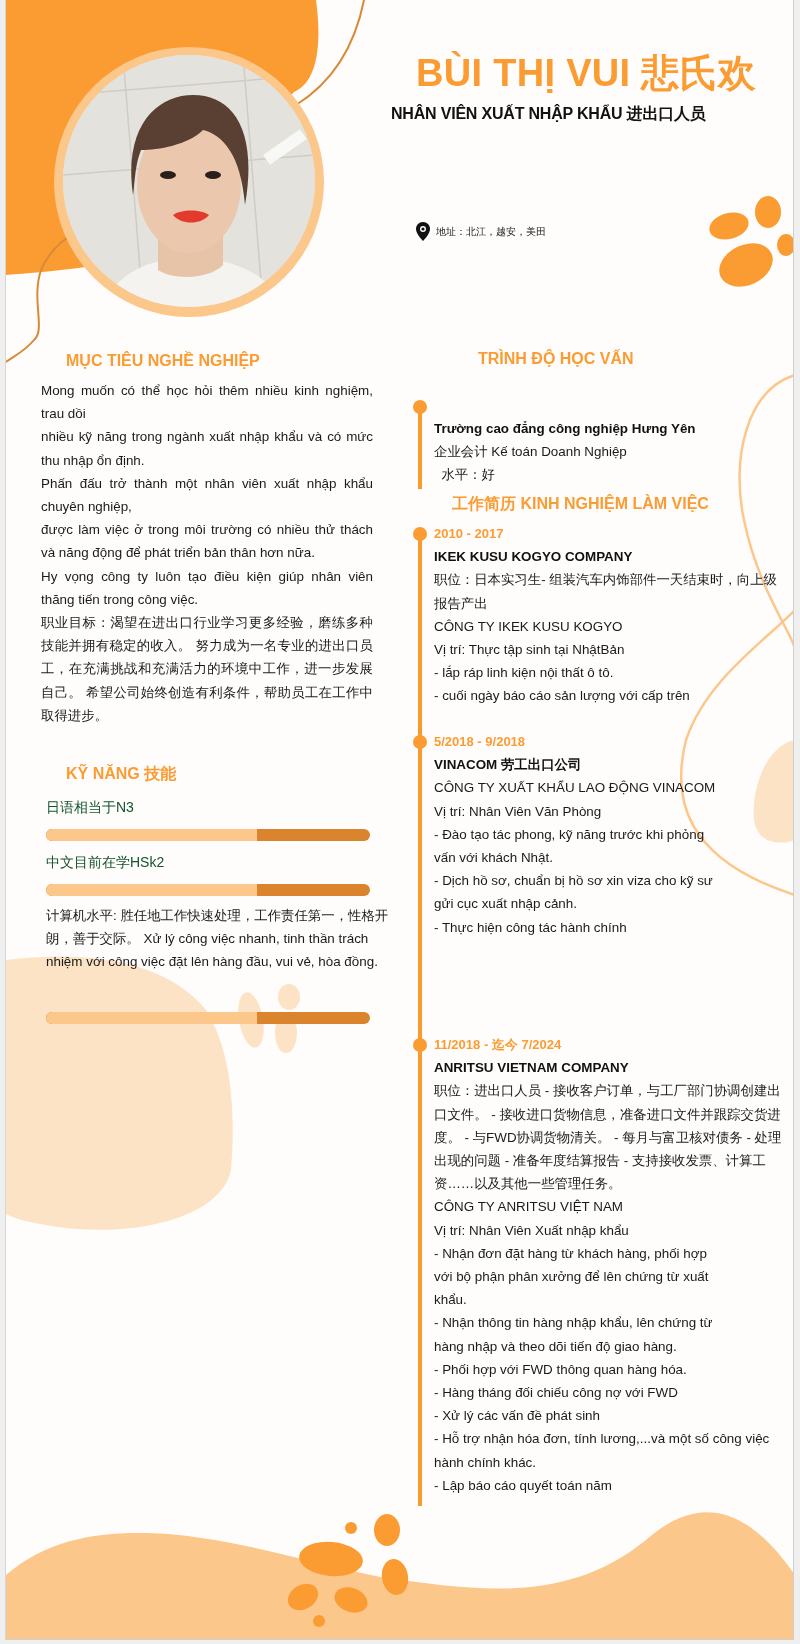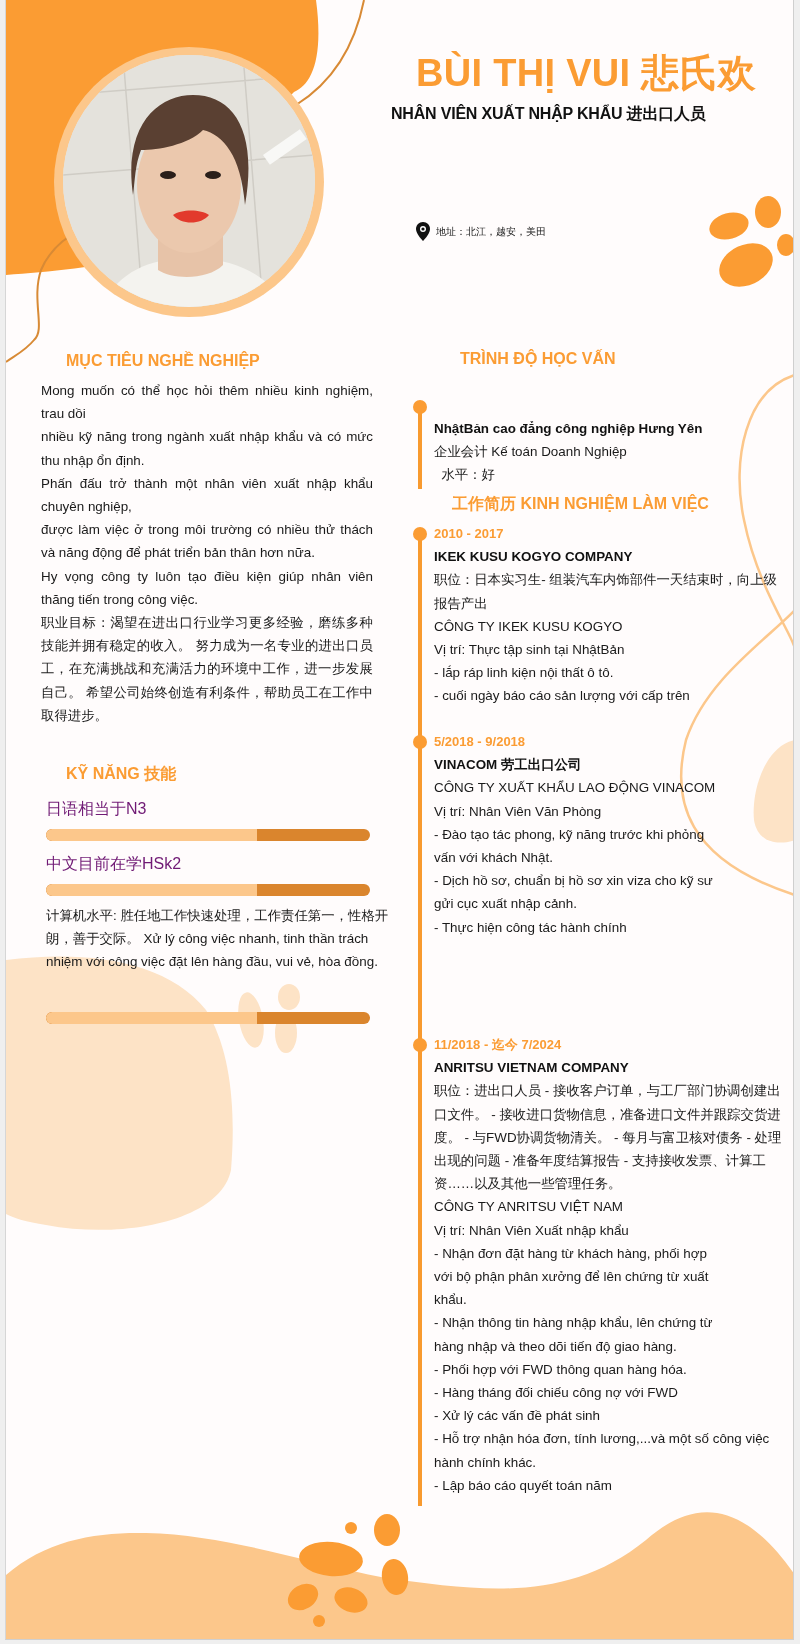--- a/index.html
+++ b/index.html
@@ -28,21 +28,21 @@
       font-size: 16px; font-weight: bold; color: #111;
       white-space: nowrap; letter-spacing: -0.2px;
     }
     .address { position: absolute; left: 410px; top: 222px; font-size: 10px; color: #222; display: flex; align-items: center; gap: 6px; }
     .sec-title { position: absolute; font-size: 16px; font-weight: bold; color: #fb9c33; white-space: nowrap; }
     .para { position: absolute; font-size: 13.4px; line-height: 23.2px; color: #1a1a1a; }
     .para p { margin: 0; }
     .justify { text-align: justify; text-align-last: left; }
     .bar { position: absolute; height: 12px; border-radius: 6px; background: #da852d; overflow: hidden; }
     .bar .fill { height: 100%; background: #fcc78b; border-radius: 6px 0 0 6px; }
-    .skill-label { position: absolute; font-size: 16px; color: #701a75; }
+    .skill-label { position: absolute; font-size: 14px; color: #14532d; }
     .timeline-line { position: absolute; width: 4px; background: #f89a2f; }
     .dot { position: absolute; width: 14px; height: 14px; border-radius: 50%; background: #fb9c33; }
     .period { font-size: 13px; font-weight: bold; color: #fb9c33; }
     .company { font-size: 13.4px; font-weight: bold; color: #111; }
     .entry { position: absolute; left: 428px; width: 355px; font-size: 13.4px; line-height: 23.2px; }
     .entry .line { display: block; }
   </style>
 </head>
 <body>
 
@@ -127,25 +127,25 @@
   <div class="skill-label" style="left:40px; top:854px;">中文目前在学HSk2</div>
   <div class="bar" style="left:40px; top:884px; width:324px;">
     <div class="fill" style="width:65%;"></div>
   </div>
 
   <div class="para" style="left:40px; top:904px; width:350px;">计算机水平: 胜任地工作快速处理，工作责任第一，性格开朗，善于交际。 Xử lý công việc nhanh, tinh thần trách nhiệm với công việc đặt lên hàng đầu, vui vẻ, hòa đồng.</div>
   <div class="bar" style="left:40px; top:1012px; width:324px;">
     <div class="fill" style="width:65%;"></div>
   </div>
 
-  <div class="sec-title" style="left:454px; top:350px;">TRÌNH ĐỘ HỌC VẤN</div>
+  <div class="sec-title" style="left:472px; top:350px;">TRÌNH ĐỘ HỌC VẤN</div>
   <div class="timeline-line" style="left:412px; top:403px; height:86px;"></div>
   <div class="dot" style="left:407px; top:400px;"></div>
   <div class="entry" style="top:417px;">
-    <span class="line company">NhậtBản cao đẳng công nghiệp Hưng Yên</span>
+    <span class="line company">Trường cao đẳng công nghiệp Hưng Yên</span>
     <span class="line">企业会计 Kế toán Doanh Nghiệp</span>
     <span class="line" style="white-space:pre;">  水平：好</span>
   </div>
 
   <div class="sec-title" style="left:446px; top:494px;">工作简历 KINH NGHIỆM LÀM VIỆC</div>
   <div class="timeline-line" style="left:412px; top:528px; height:978px;"></div>
 
   <div class="dot" style="left:407px; top:527px;"></div>
   <div class="entry" style="top:522px;">
     <span class="line period">2010 - 2017</span>

